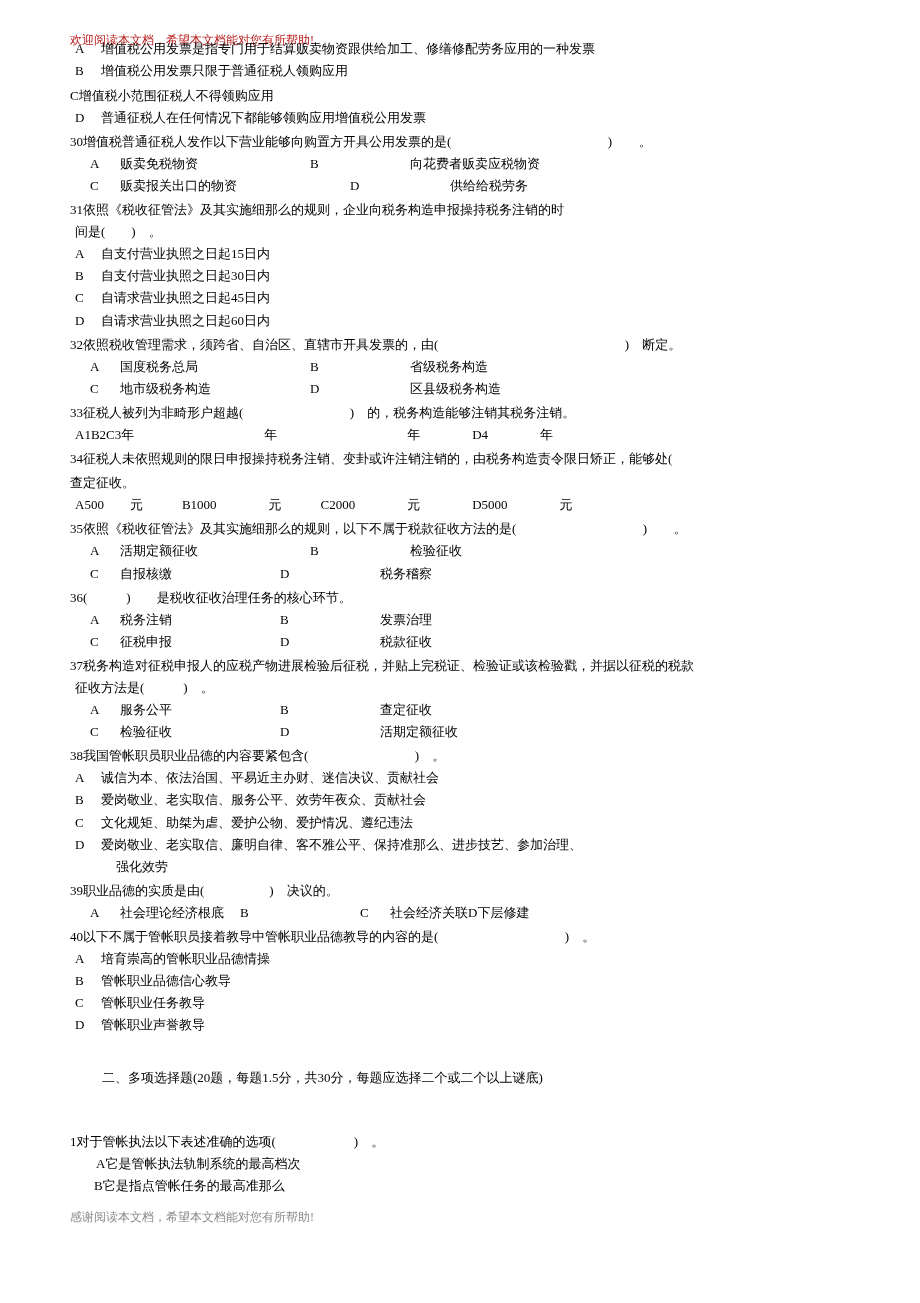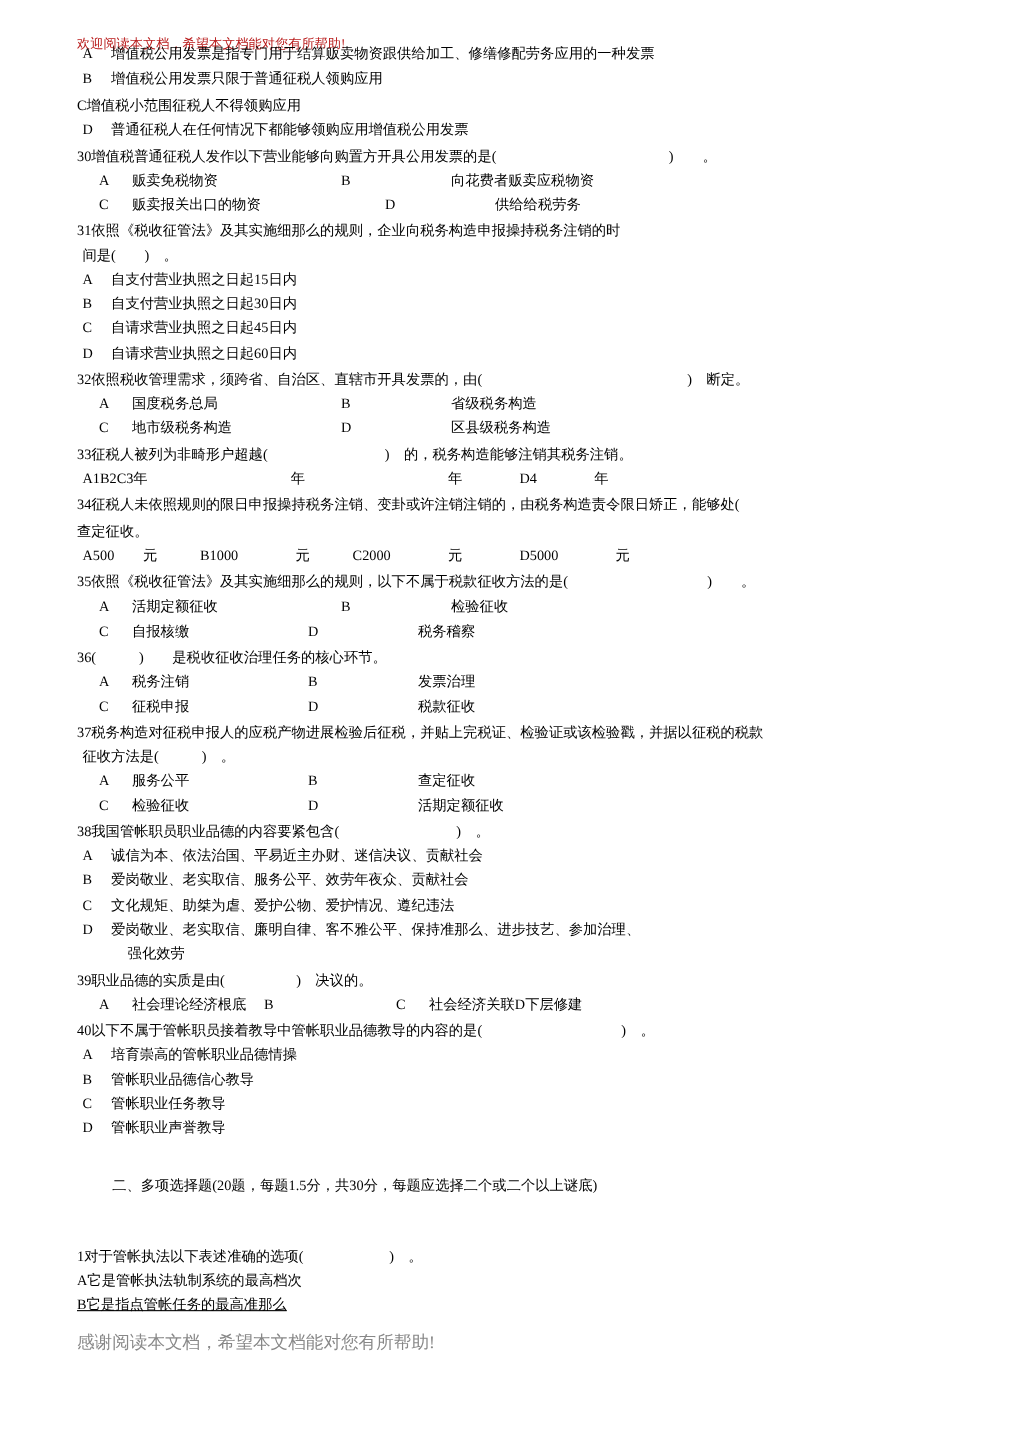--- a/index.html
+++ b/index.html
@@ -6,21 +6,21 @@
    font-family: "SimSun","宋体",serif;
    font-size: 13px;
    color: #000;
    background: #fff;
    margin: 0;
    padding: 30px 70px 30px 70px;
    width: 780px;
    line-height: 1.7;
  }
  .header { color:#b91c1c; font-size:12px; }
- .footer { color:#888; font-size:16px; margin-top:10px; }
+ .footer { color:#888; font-size:12px; margin-top:10px; }
  .q { margin-top: 2px; }
  .opt { margin-left: 5px; }
  .opt .lbl { display:inline-block; width:26px; }
  .row2 { display:flex; margin-left:20px; }
  .row2 .cell { display:flex; }
  .row2 .cell.w1 { width: 220px; }
  .row2 .cell.w2 { width: 300px; }
  .row2 .lbl { display:inline-block; width:30px; }
  .section { margin-top:30px; margin-bottom:20px;margin-left:32px; }
 </style>
@@ -227,16 +227,16 @@
 <div class="opt"><span class="lbl">A</span><span>培育崇高的管帐职业品德情操</span></div>
 <div class="opt"><span class="lbl">B</span><span>管帐职业品德信心教导</span></div>
 <div class="opt"><span class="lbl">C</span><span>管帐职业任务教导</span></div>
 <div class="opt"><span class="lbl">D</span><span>管帐职业声誉教导</span></div>
 
 <div class="section">二、多项选择题(20题，每题1.5分，共30分，每题应选择二个或二个以上谜底)</div>
 
 <div style="height:20px;"></div>
 
 <div class="q">1对于管帐执法以下表述准确的选项(      ) 。</div>
-<div class="opt" style="margin-left:0;">A它是管帐执法轨制系统的最高档次</div>
-<div class="opt" style="margin-left:0;text-decoration:underline;">B它是指点管帐任务的最高准那么</div>
+<div class="opt" style="margin-left:26px;">A它是管帐执法轨制系统的最高档次</div>
+<div class="opt" style="margin-left:24px;">B它是指点管帐任务的最高准那么</div>
 
 <div class="footer">感谢阅读本文档，希望本文档能对您有所帮助!</div>
 
 </body></html>

